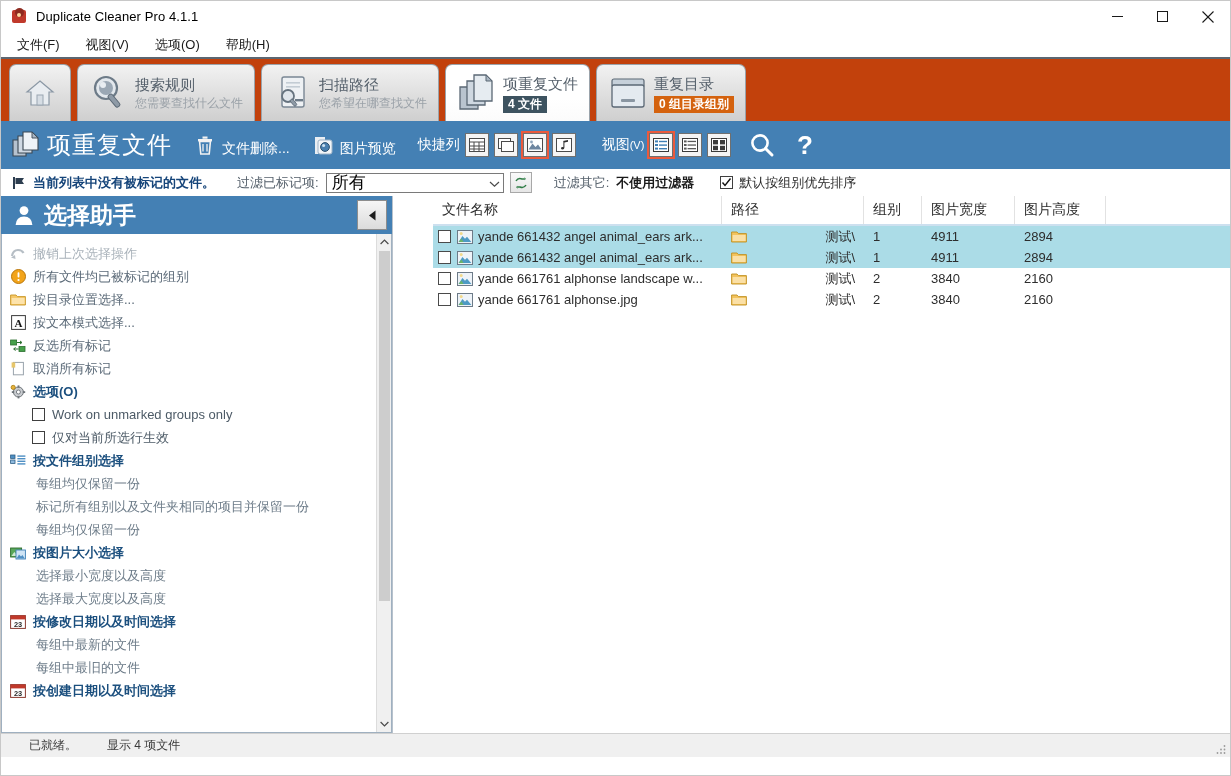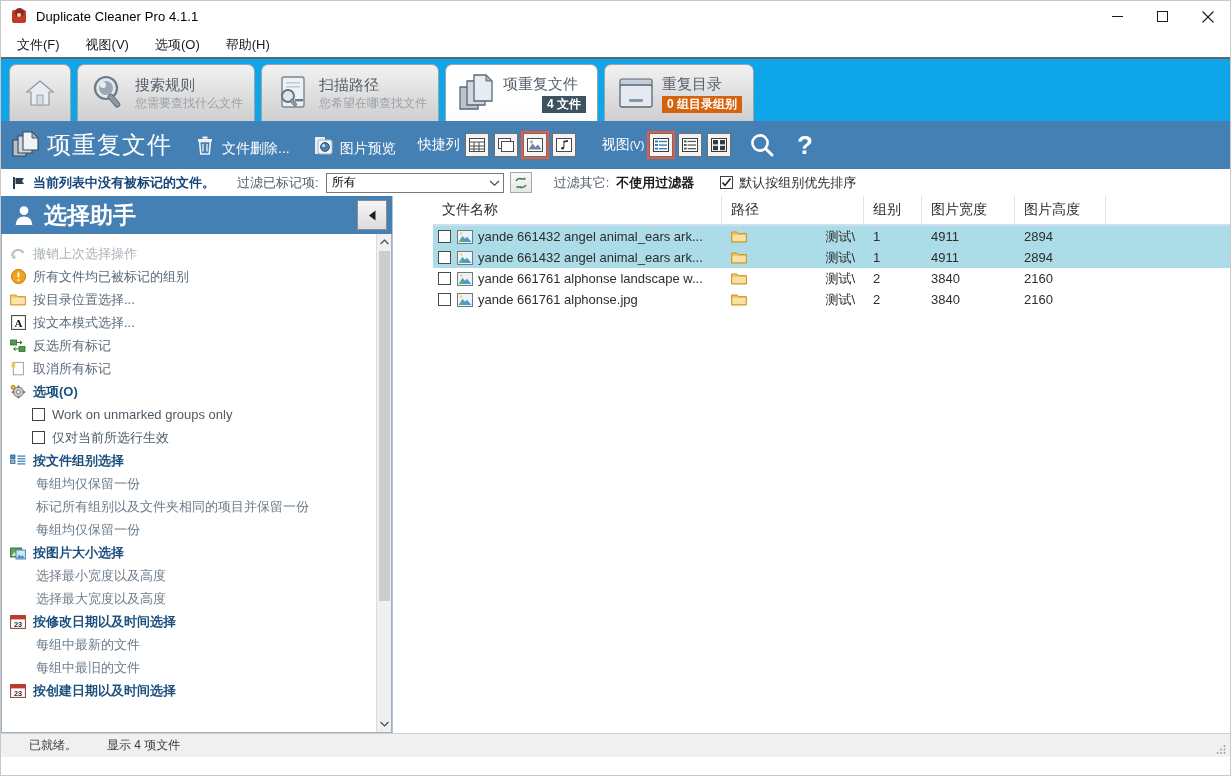--- a/index.html
+++ b/index.html
@@ -22,37 +22,37 @@
   .titletext{font-size:13px;color:#000;letter-spacing:.1px;}
   .winbtns{margin-left:auto;display:flex;height:31px;}
   .winbtn{width:45px;height:31px;display:flex;align-items:center;justify-content:center;}
   .winbtn svg{display:block;}
 
   
   .menubar{height:25px;display:flex;align-items:center;background:#ffffff;padding-left:14px;}
   .menuitem{font-size:13px;color:#1a1a1a;margin-right:22px;cursor:default;padding:2px 2px;}
 
   
-  .tabstrip{height:64px;background:#0ea5e9;display:flex;align-items:flex-end;padding:0 0 0 8px;box-sizing:border-box;position:relative;}
+  .tabstrip{height:64px;background:#c2410c;display:flex;align-items:flex-end;padding:0 0 0 8px;box-sizing:border-box;position:relative;}
   .tabstrip:before{content:"";position:absolute;left:0;right:0;top:0;height:2px;background:#5c6671;}
   .tab{
     height:57px;margin-right:6px;display:flex;align-items:center;
     background:linear-gradient(180deg,#f2f2f2 0%,#dedede 55%,#cfcfcf 100%);
     border:1px solid #9aa3ab;border-bottom:none;
     border-radius:7px 7px 0 0;
     padding:0 11px 0 9px;box-sizing:border-box;position:relative;
   }
   .tab.home{width:62px;justify-content:center;padding:0;}
   .tab.active{background:linear-gradient(180deg,#ffffff 0%,#ffffff 60%,#fbfbfb 100%);border-color:#9aa3ab;}
   .tab .ticon{width:44px;height:42px;flex:none;display:flex;align-items:center;justify-content:center;}
   .tab .tlabels{margin-left:4px;display:flex;flex-direction:column;justify-content:center;}
   .tab .tmain{font-size:15px;color:#55606b;line-height:19px;white-space:nowrap;}
   .tab .tsub{font-size:12px;color:#9aa1a8;line-height:16px;white-space:nowrap;margin-top:1px;}
   .badge{display:inline-block;font-size:12px;font-weight:bold;color:#ffffff;padding:1px 5px;line-height:15px;margin-top:3px;align-self:flex-start;white-space:nowrap;}
-  .badge.dark{background:#3d5360;margin-left:39px;}
+  .badge.dark{background:#3d5360;}
   .badge.orange{background:#d4620e;}
 
   
   .cmdbar{height:48px;background:#4480b4;display:flex;align-items:center;padding-left:10px;box-sizing:border-box;}
   .cmd-title{display:flex;align-items:center;}
   .cmd-title .ic{width:30px;height:28px;flex:none;margin-right:6px;}
   .cmd-title .tx{font-size:24px;color:#ffffff;letter-spacing:1px;white-space:nowrap;}
   .cmd-btn{display:flex;align-items:flex-end;margin-left:20px;cursor:default;}
   .cmd-btn .gl{width:26px;height:26px;flex:none;margin-right:4px;display:flex;align-items:center;justify-content:center;}
   .cmd-btn .lb{font-size:14px;color:#ffffff;white-space:nowrap;}
@@ -63,21 +63,21 @@
   .cmd-vlabel{font-size:14px;color:#ffffff;margin-left:26px;white-space:nowrap;}
   .cmd-vlabel small{font-size:11px;}
 
   
   .filterbar{height:27px;background:#ffffff;display:flex;align-items:center;padding-left:10px;box-sizing:border-box;font-size:13px;}
   .flagicon{width:16px;height:16px;margin-right:6px;flex:none;}
   .fb-bold{font-weight:bold;color:#16457a;white-space:nowrap;}
   .fb-lbl{color:#55606b;margin-left:22px;white-space:nowrap;}
   .fb-select{
     margin-left:7px;width:178px;height:20px;border:1px solid #7a7a7a;background:#ffffff;
-    display:flex;align-items:center;justify-content:space-between;padding:0 3px 0 5px;box-sizing:border-box;font-size:12px;color:#000;
+    display:flex;align-items:center;justify-content:space-between;padding:0 3px 0 5px;box-sizing:border-box;font-size:17px;color:#000;
   }
   .fb-refresh{margin-left:6px;width:22px;height:21px;border:1px solid #a8a8a8;background:linear-gradient(180deg,#fafafa,#e6e6e6);display:flex;align-items:center;justify-content:center;box-sizing:border-box;}
   .fb-strong{font-weight:bold;color:#1a1a1a;margin-left:7px;white-space:nowrap;}
   .cbox{width:13px;height:13px;border:1px solid #3f3f3f;background:#fff;display:inline-flex;align-items:center;justify-content:center;flex:none;box-sizing:border-box;}
   .fb-chk{display:flex;align-items:center;margin-left:26px;}
   .fb-chk span.t{margin-left:6px;color:#2b2b2b;white-space:nowrap;}
 
   
   .content{display:flex;height:537px;background:#ffffff;}
 

